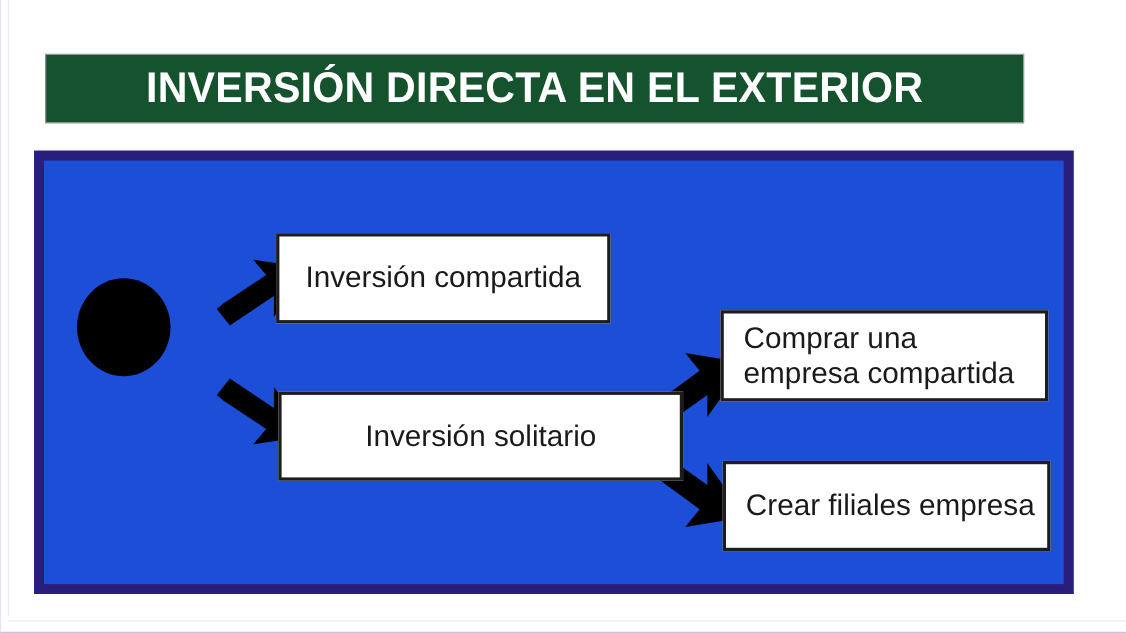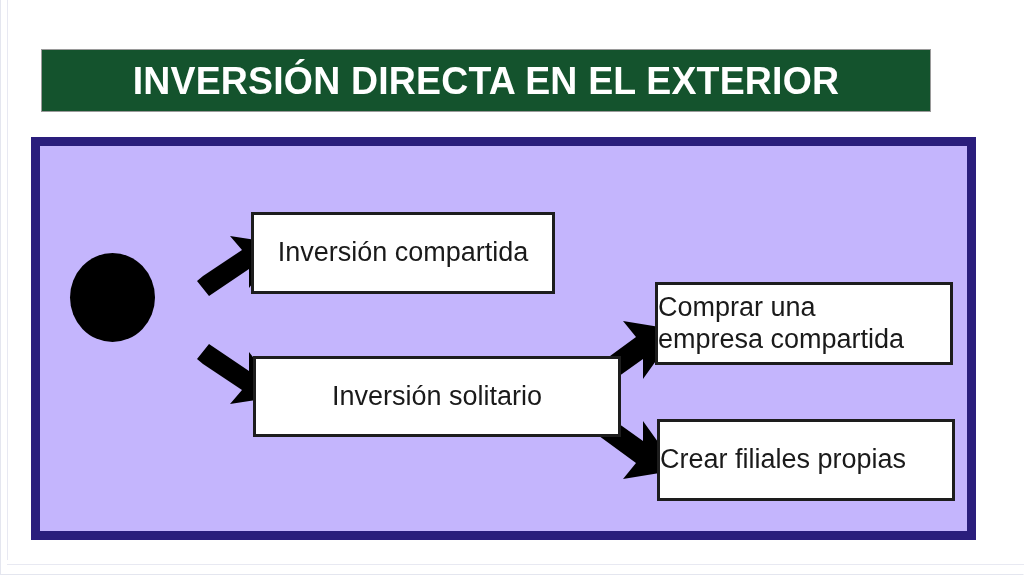--- a/index.html
+++ b/index.html
@@ -69,21 +69,21 @@
     transform: scaleX(0.96);
   }
 
   
   #diagram-frame {
     position: absolute;
     left: 30px;
     top: 137px;
     width: 945px;
     height: 403px;
-    background: #c4b5fd;
+    background: #1d4ed8;
     border: 9px solid #2a1e7c;
     box-sizing: border-box;
   }
   #diagram-canvas {
     position: absolute;
     left: 0;
     top: 0;
     width: 100%;
     height: 100%;
   }
@@ -95,21 +95,21 @@
     border: 3px solid #1d1d1d;
     box-sizing: border-box;
     display: flex;
     align-items: center;
     color: #1a1a1a;
     font-family: "Liberation Sans", sans-serif;
     font-size: 27px;
     line-height: 1.16;
   }
   .node-center  { justify-content: center; text-align: center; }
-  .node-left    { justify-content: flex-start; text-align: left; }
+  .node-left    { justify-content: flex-start; text-align: left; padding-left: 18px; }
 
   #node-compartida {
     left: 211px;  top:  66px;  width: 304px; height: 82px;
   }
   #node-solitario {
     left: 213px;  top: 210px;  width: 368px; height: 81px;
   }
   #node-comprar {
     left: 615px;  top: 136px;  width: 298px; height: 83px;
   }
@@ -187,19 +187,19 @@
       </div>
 
       <div class="node-box node-left" id="node-comprar">
         <span>
           <span>Comprar una</span><br>
           <span>empresa compartida</span>
         </span>
       </div>
 
       <div class="node-box node-left" id="node-filiales">
-        <span>Crear filiales propias</span>
+        <span>Crear filiales empresa</span>
       </div>
 
     </div>
   </div>
 
 </div>
 
 </body></html>

